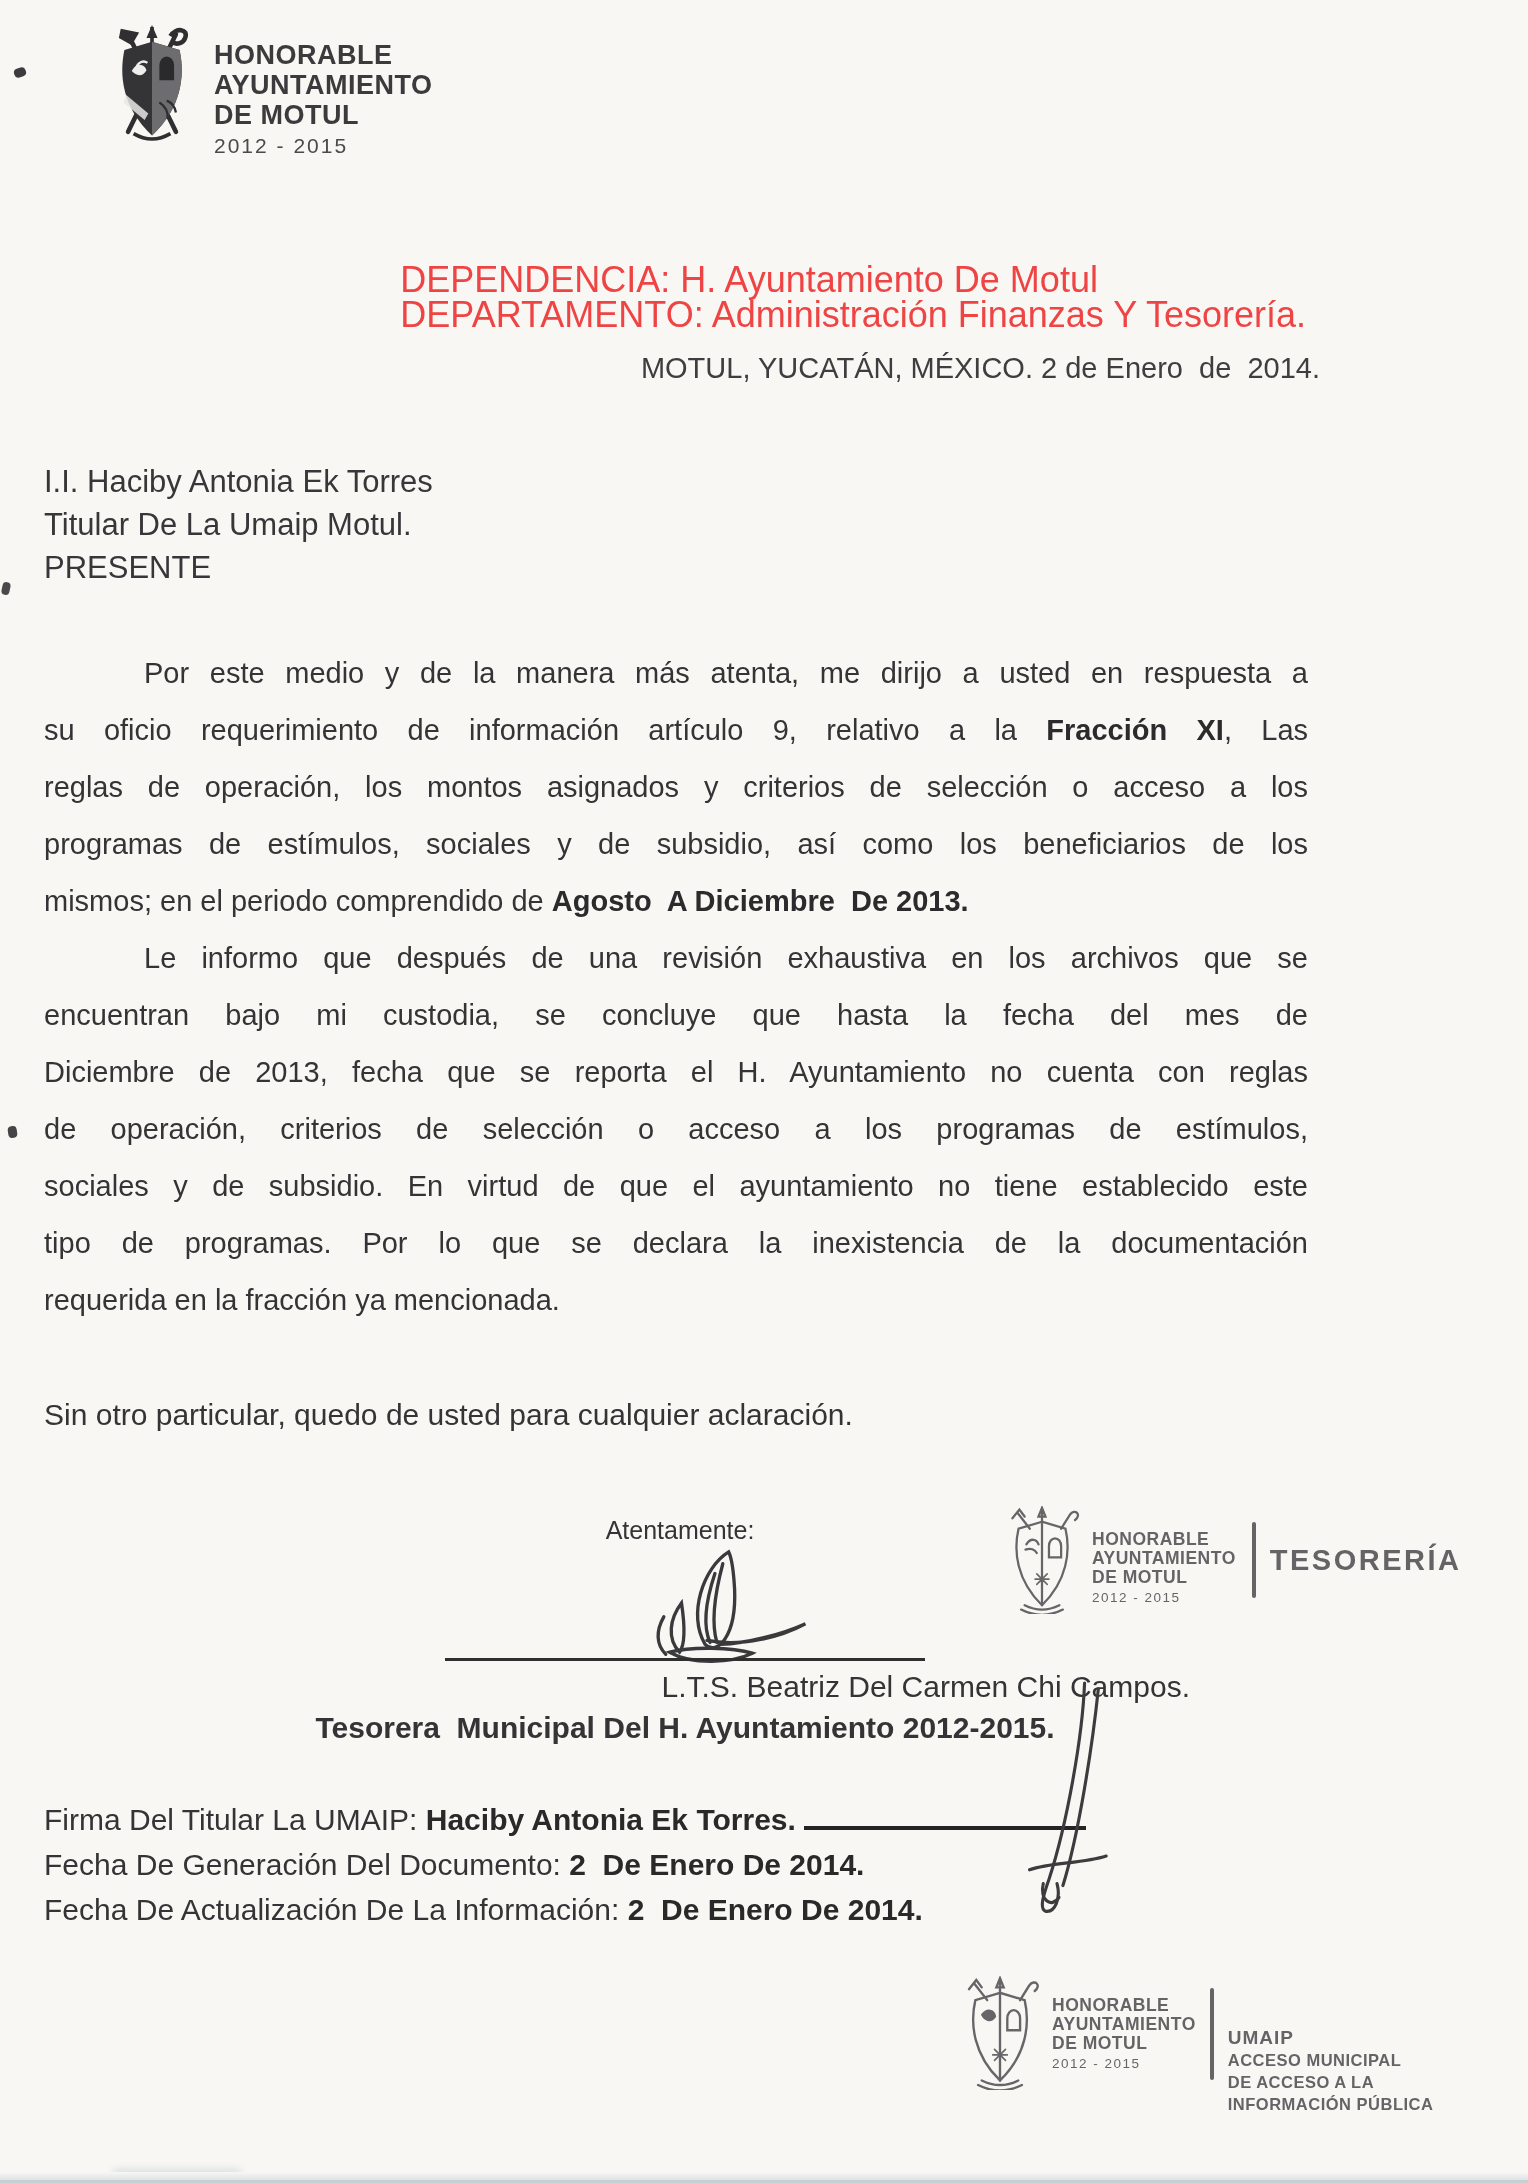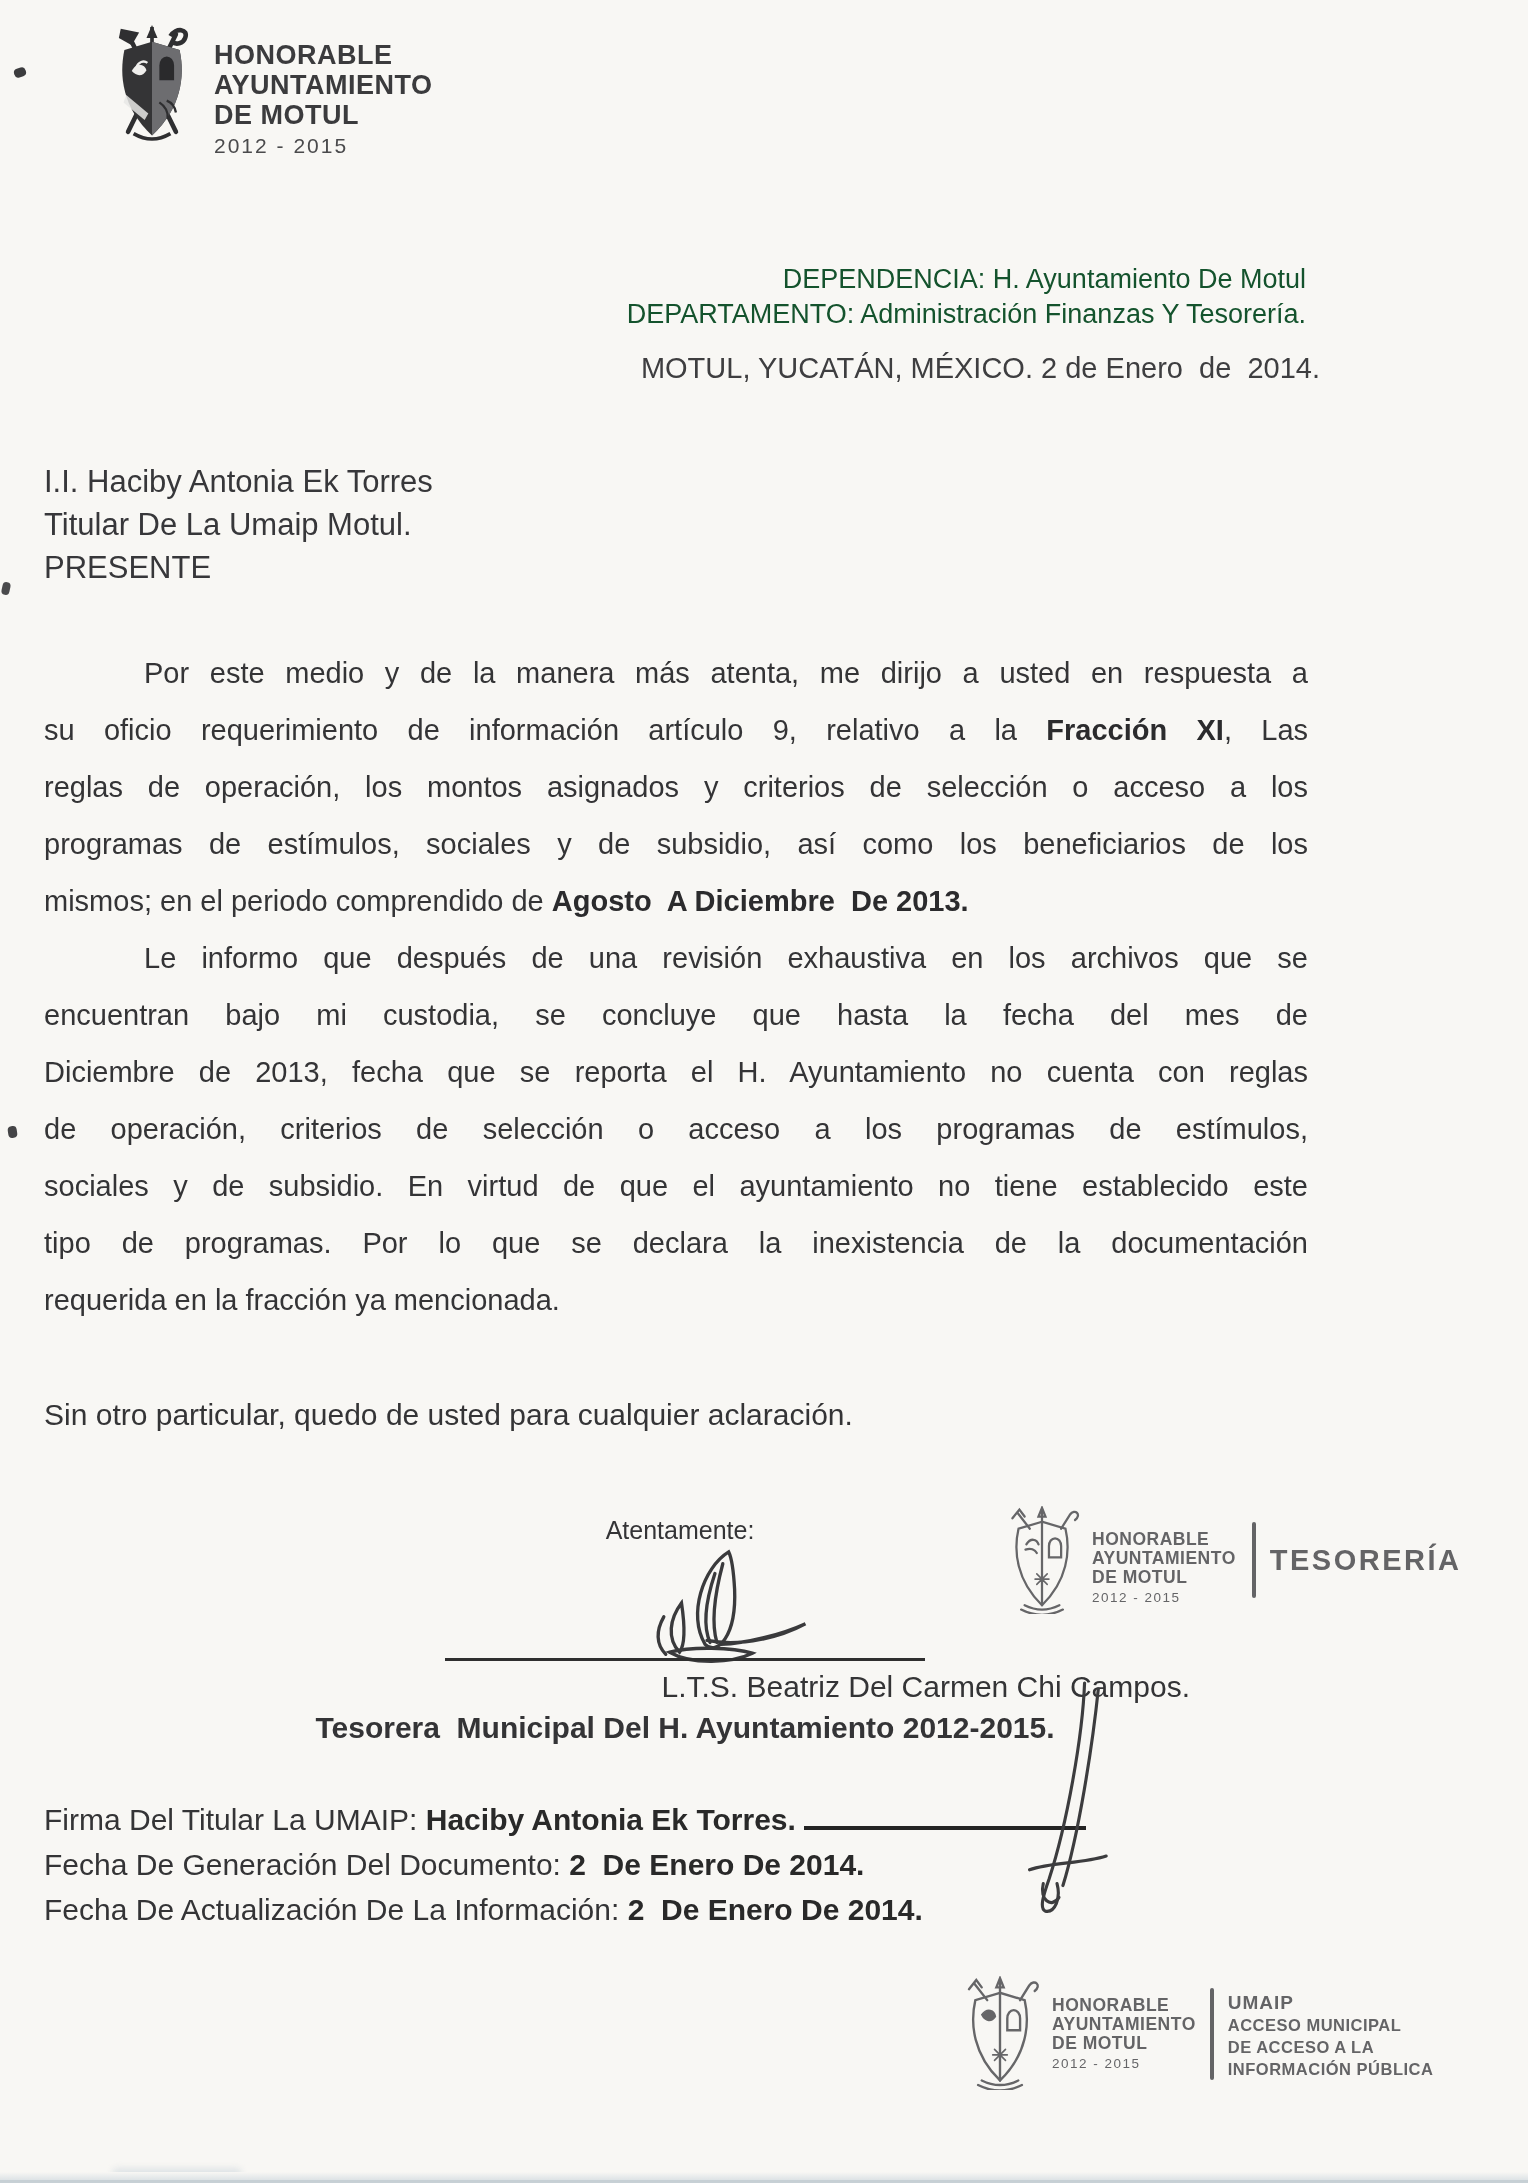--- a/index.html
+++ b/index.html
@@ -7,22 +7,22 @@
   .page{
     position:relative; width:1528px; height:2183px; margin:0 auto;
     background:#f8f7f4; overflow:hidden; color:#343436;
   }
   
   .logo{position:absolute; left:106px; top:24px; display:flex; align-items:flex-start;}
   .logo-text{margin-left:16px; padding-top:16px;}
   .org-line{font-weight:bold; font-size:27px; line-height:30px; letter-spacing:0.5px; color:#3b3b3d;}
   .org-period{font-size:21px; letter-spacing:2px; color:#4a4a4c; margin-top:4px;}
   
-  .header-block{position:absolute; right:222px; top:262px; text-align:right;
-    font-size:27px; line-height:35px; color:#14532d;}
+  .header-block{position:absolute; right:222px; top:262px; 
+    font-size:36px; line-height:35px; color:#ef4444;}
   .date-line{position:absolute; right:208px; top:352px; font-size:29px; color:#3e3e40; white-space:pre-wrap;}
   
   .addressee{position:absolute; left:44px; top:460px; font-size:31px; line-height:43px; color:#37373a;}
   
   .para{position:absolute; left:44px; width:1264px; font-size:29px; line-height:57px; color:#343436;}
   .para1{top:645px;} .para2{top:930px;}
   .tline{text-align:justify;}
   .tline.just{text-align-last:justify;}
   .tline.ind{padding-left:100px;}
   .tline.pre{white-space:pre-wrap; text-align:left; text-align-last:left;}
@@ -41,21 +41,21 @@
   .stamp-org{margin-left:10px;}
   .stamp-org .l{font-weight:bold; font-size:17.5px; line-height:19px; letter-spacing:0.5px;}
   .stamp-org .p{font-size:13.5px; letter-spacing:1.5px; margin-top:3px;}
   .stamp-divider{width:4px; background:#58585b; border-radius:2px;}
   .t-org{padding-top:24px;}
   .t-div{height:76px; margin:16px 14px 0 16px;}
   .t-dept{padding-top:38px; font-weight:bold; font-size:29px; letter-spacing:2.5px;}
   .u-org{padding-top:20px;}
   .u-div{height:92px; margin:12px 14px 0 14px;}
   .u-dept{padding-top:16px;}
-  .u-dept .d1{font-weight:bold; font-size:19px; letter-spacing:1px;}
+  .u-dept .d1{font-weight:bold; font-size:19px; letter-spacing:1px;margin-top:35px;}
   .u-dept .d{font-weight:bold; font-size:16.5px; line-height:22px; letter-spacing:0.5px;}
   
   .footer-fields{position:absolute; left:44px; top:1796px; font-size:30px; line-height:45px; color:#343436;}
   .field-value{font-weight:bold; color:#292929; white-space:pre-wrap;}
   .firma-underline{display:inline-block; width:282px; height:30px; border-bottom:4px solid #242424; margin-left:8px;}
   .sig-vertical{position:absolute; left:1000px; top:1676px;}
   
   .margin-mark{position:absolute; background:#3c3c3e; border-radius:4px;}
   .mm1{left:14px; top:68px; width:12px; height:9px; transform:rotate(-18deg);}
   .mm2{left:2px; top:582px; width:8px; height:13px; transform:rotate(12deg); background:#4a4a4c;}

